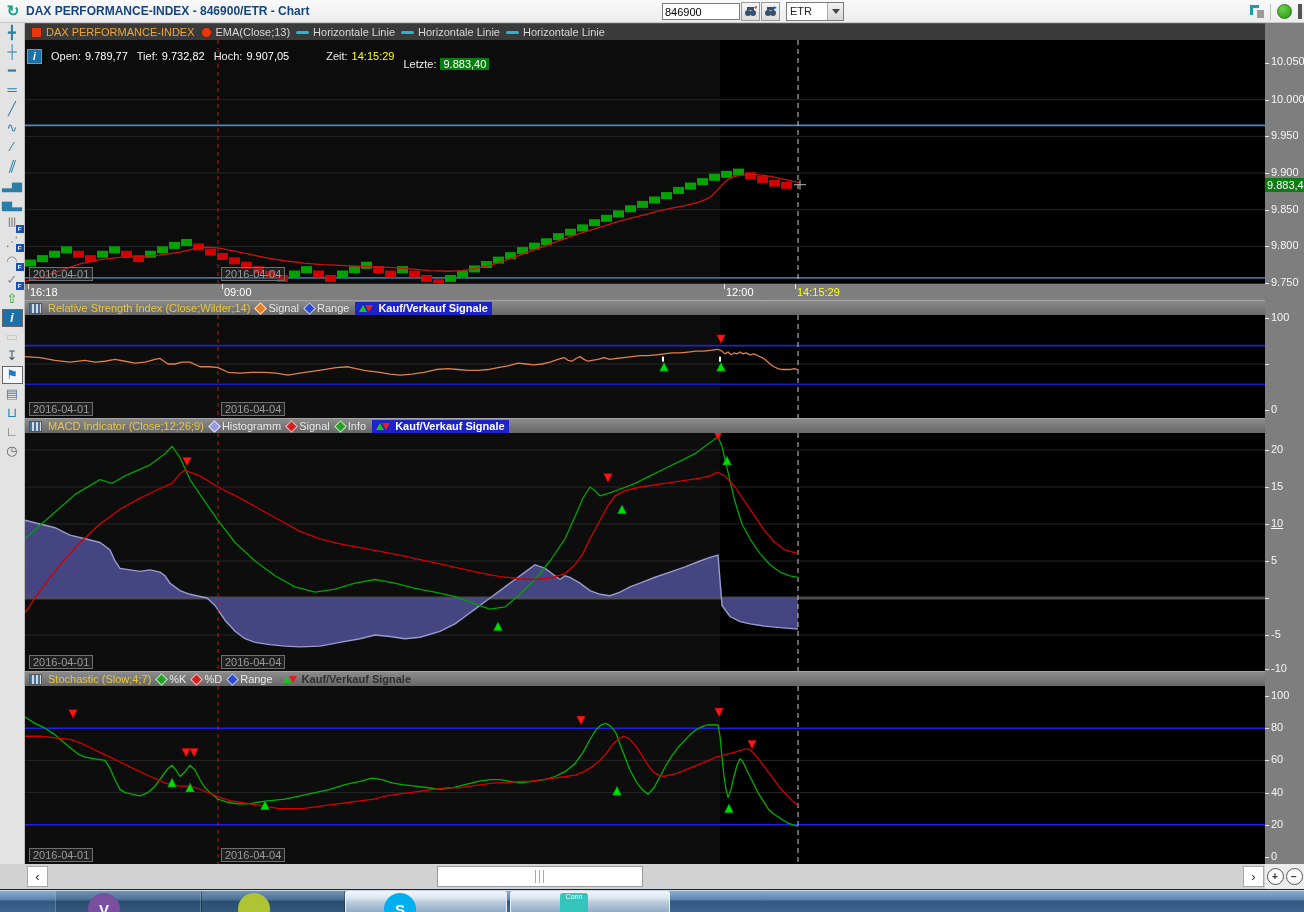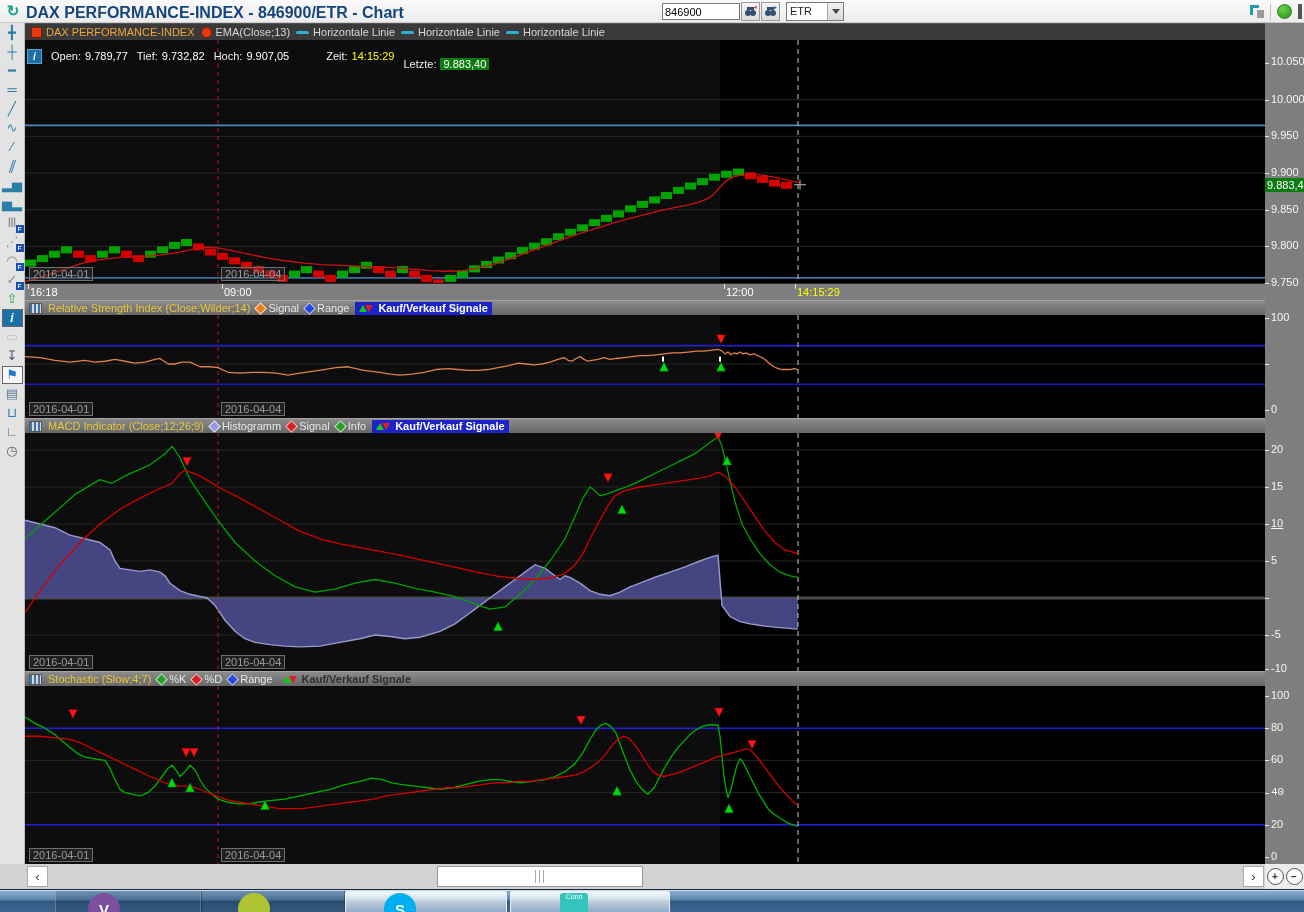--- a/index.html
+++ b/index.html
@@ -3,21 +3,21 @@
 <meta charset="utf-8">
 <style>
   html,body{margin:0;padding:0;background:#000;}
   body{width:1304px;height:912px;position:relative;overflow:hidden;
        font-family:"Liberation Sans",sans-serif;font-size:11px;}
   .abs{position:absolute;}
   
   #titlebar{left:0;top:0;width:1304px;height:23px;background:linear-gradient(#fafafa,#ececec);
             border-bottom:1px solid #c9c9c9;box-sizing:border-box;}
   #appicon{left:4px;top:2px;width:18px;height:18px;color:#14a08a;font-size:15px;font-weight:bold;line-height:18px;text-align:center;}
-  #wintitle{left:26px;top:4px;color:#15457c;font-weight:bold;font-size:16px;white-space:nowrap;}
+  #wintitle{left:26px;top:4px;color:#15457c;font-weight:bold;font-size:12px;white-space:nowrap;}
   #symbolbox{left:662px;top:2px;height:19px;display:flex;align-items:center;}
   #syminput{width:72px;height:15px;border:1px solid #7a7a7a;font-size:11px;padding:0 2px;
             font-family:"Liberation Sans",sans-serif;background:#fff;}
   .minibtn{width:17px;height:17px;border:1px solid #9a9a9a;background:linear-gradient(#f6f6f6,#dcdcdc);
            display:flex;align-items:center;justify-content:center;margin-left:1px;}
   #exchsel{margin-left:6px;width:56px;height:17px;border:1px solid #7a7a7a;background:#fff;position:relative;}
   #exchval{position:absolute;left:3px;top:2px;color:#222;}
   #exchbtn{position:absolute;right:0;top:0;width:15px;height:100%;background:linear-gradient(#f2f2f2,#d8d8d8);
            border-left:1px solid #aaa;display:flex;align-items:center;justify-content:center;}
   .chev{width:0;height:0;border-left:4px solid transparent;border-right:4px solid transparent;border-top:5px solid #444;}
@@ -277,21 +277,21 @@
     <div class="axlab" style="top: 605px;">-5</div>
     <div class="axtick" style="top: 612px;"></div>
     <div class="axlab" style="top: 639.04px;">-10</div>
     <div class="axtick" style="top: 646.04px;"></div>
     <div class="axlab" style="top: 666px;">100</div>
     <div class="axtick" style="top: 673px;"></div>
     <div class="axlab" style="top: 698.2px;">80</div>
     <div class="axtick" style="top: 705.2px;"></div>
     <div class="axlab" style="top: 730.4px;">60</div>
     <div class="axtick" style="top: 737.4px;"></div>
-    <div class="axlab" style="top: 762.6px; font-family: Liberation Mono, monospace;">40</div>
+    <div class="axlab" style="top: 762.6px;">40</div>
     <div class="axtick" style="top: 769.6px;"></div>
     <div class="axlab" style="top: 794.8px;">20</div>
     <div class="axtick" style="top: 801.8px;"></div>
     <div class="axlab" style="top: 827px;">0</div>
     <div class="axtick" style="top: 834px;"></div>
   </div>
 
 <div class="abs plot" style="top:40px;height:243px;">
   <div id="infobar">
     <span id="iicon">i</span>

